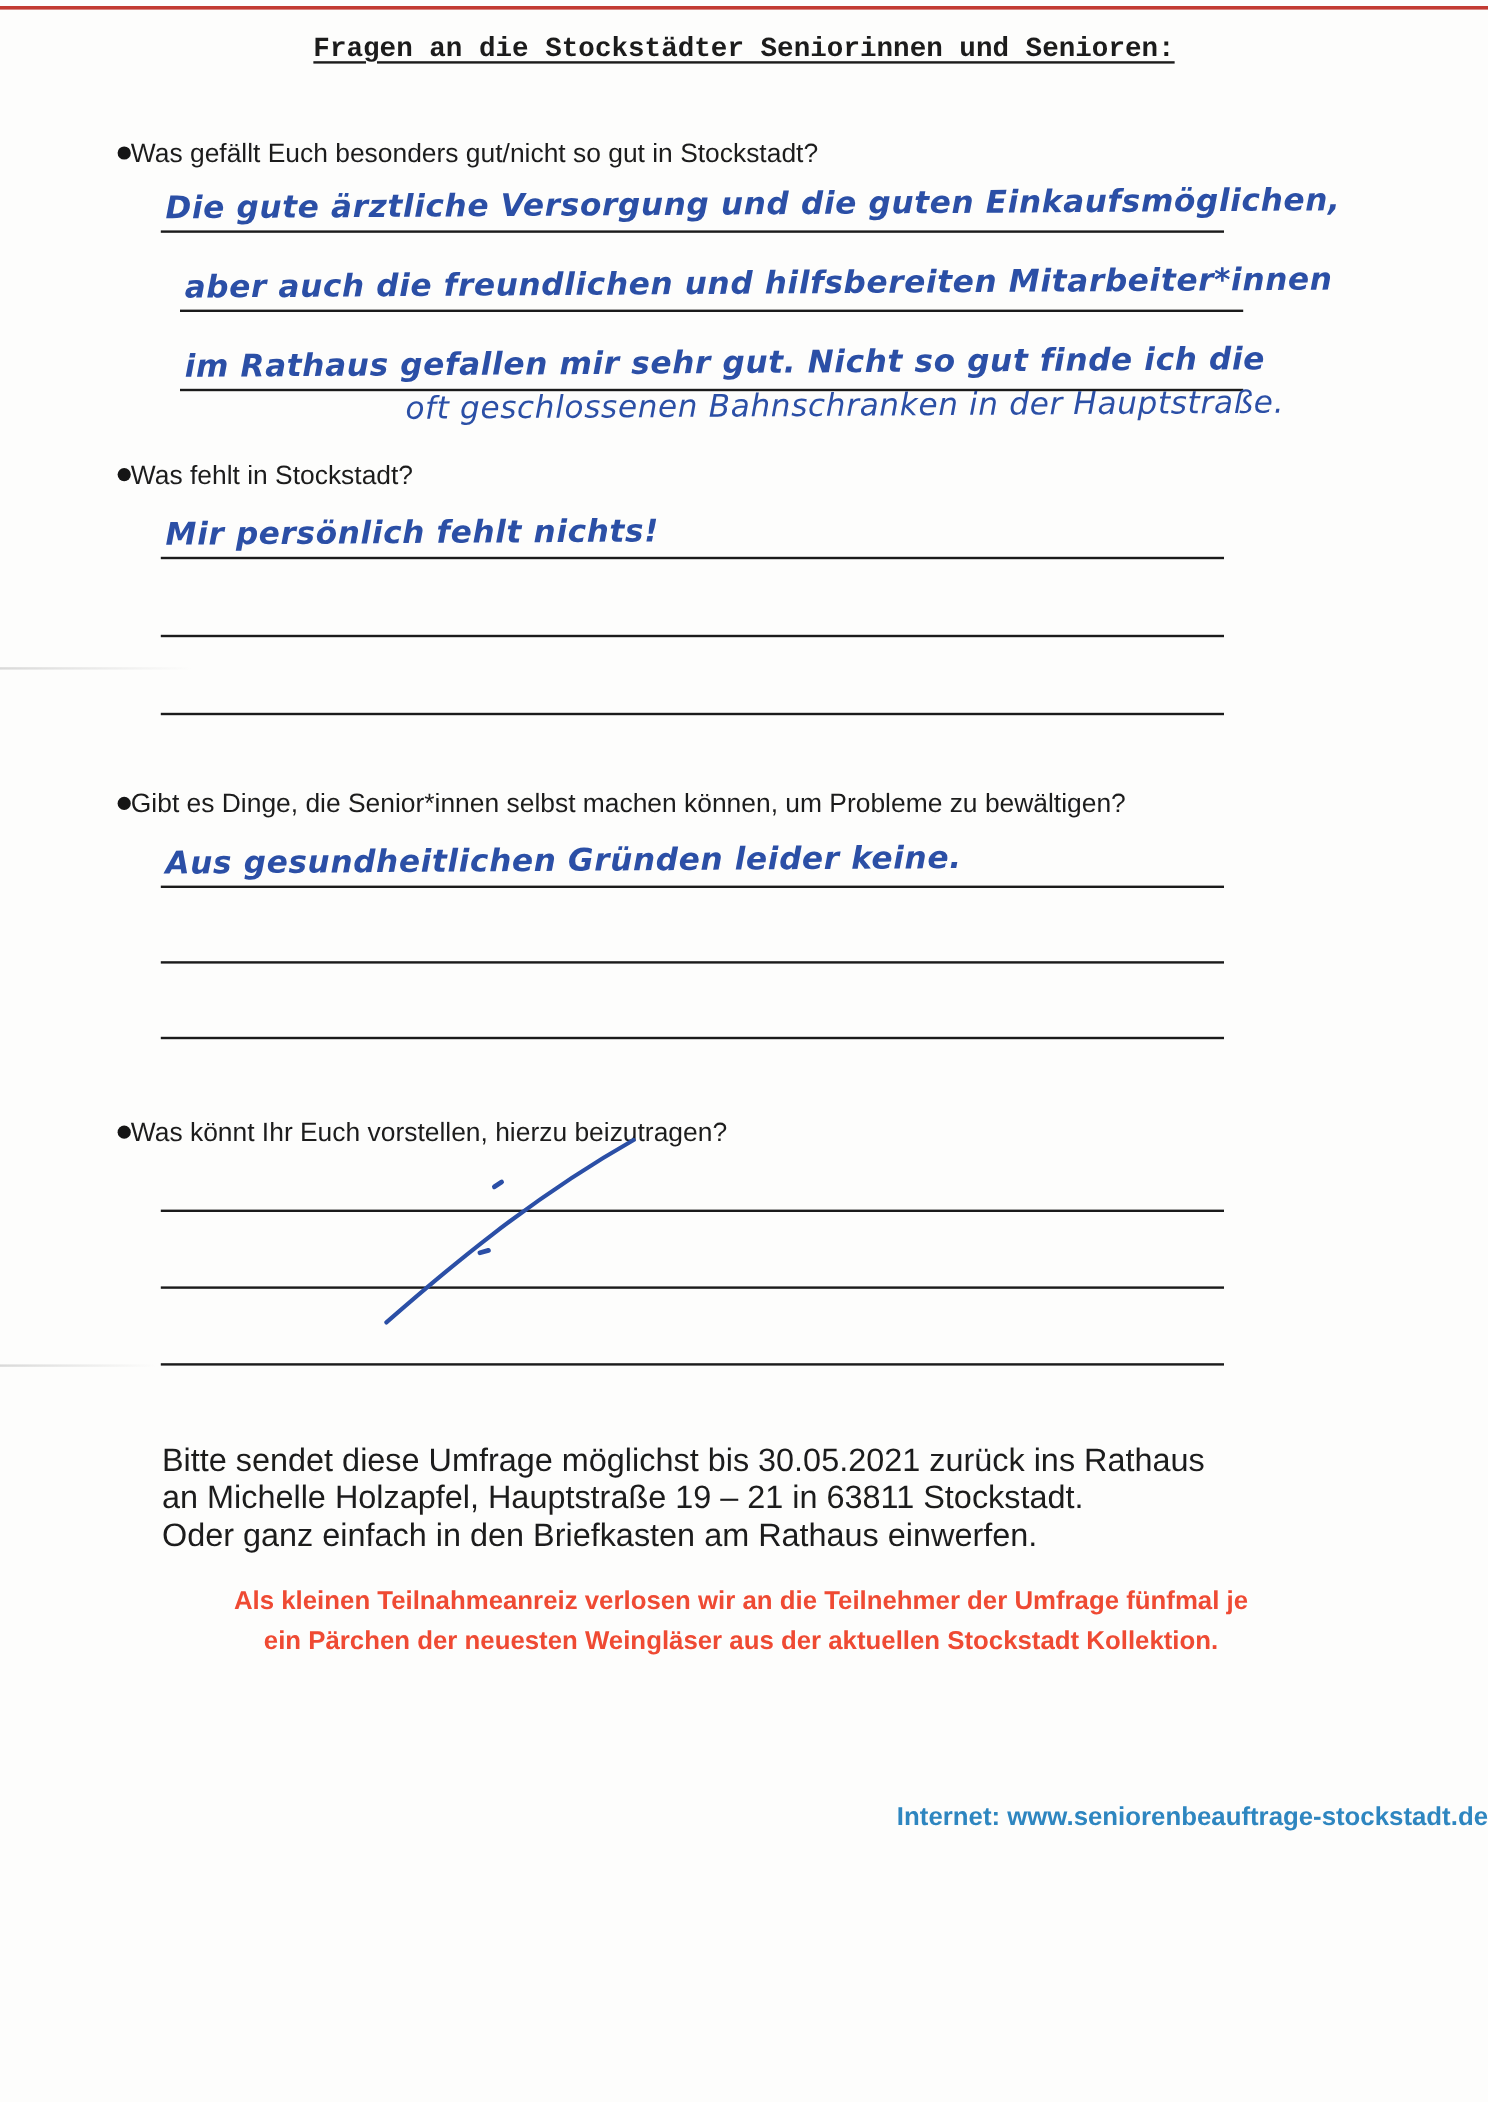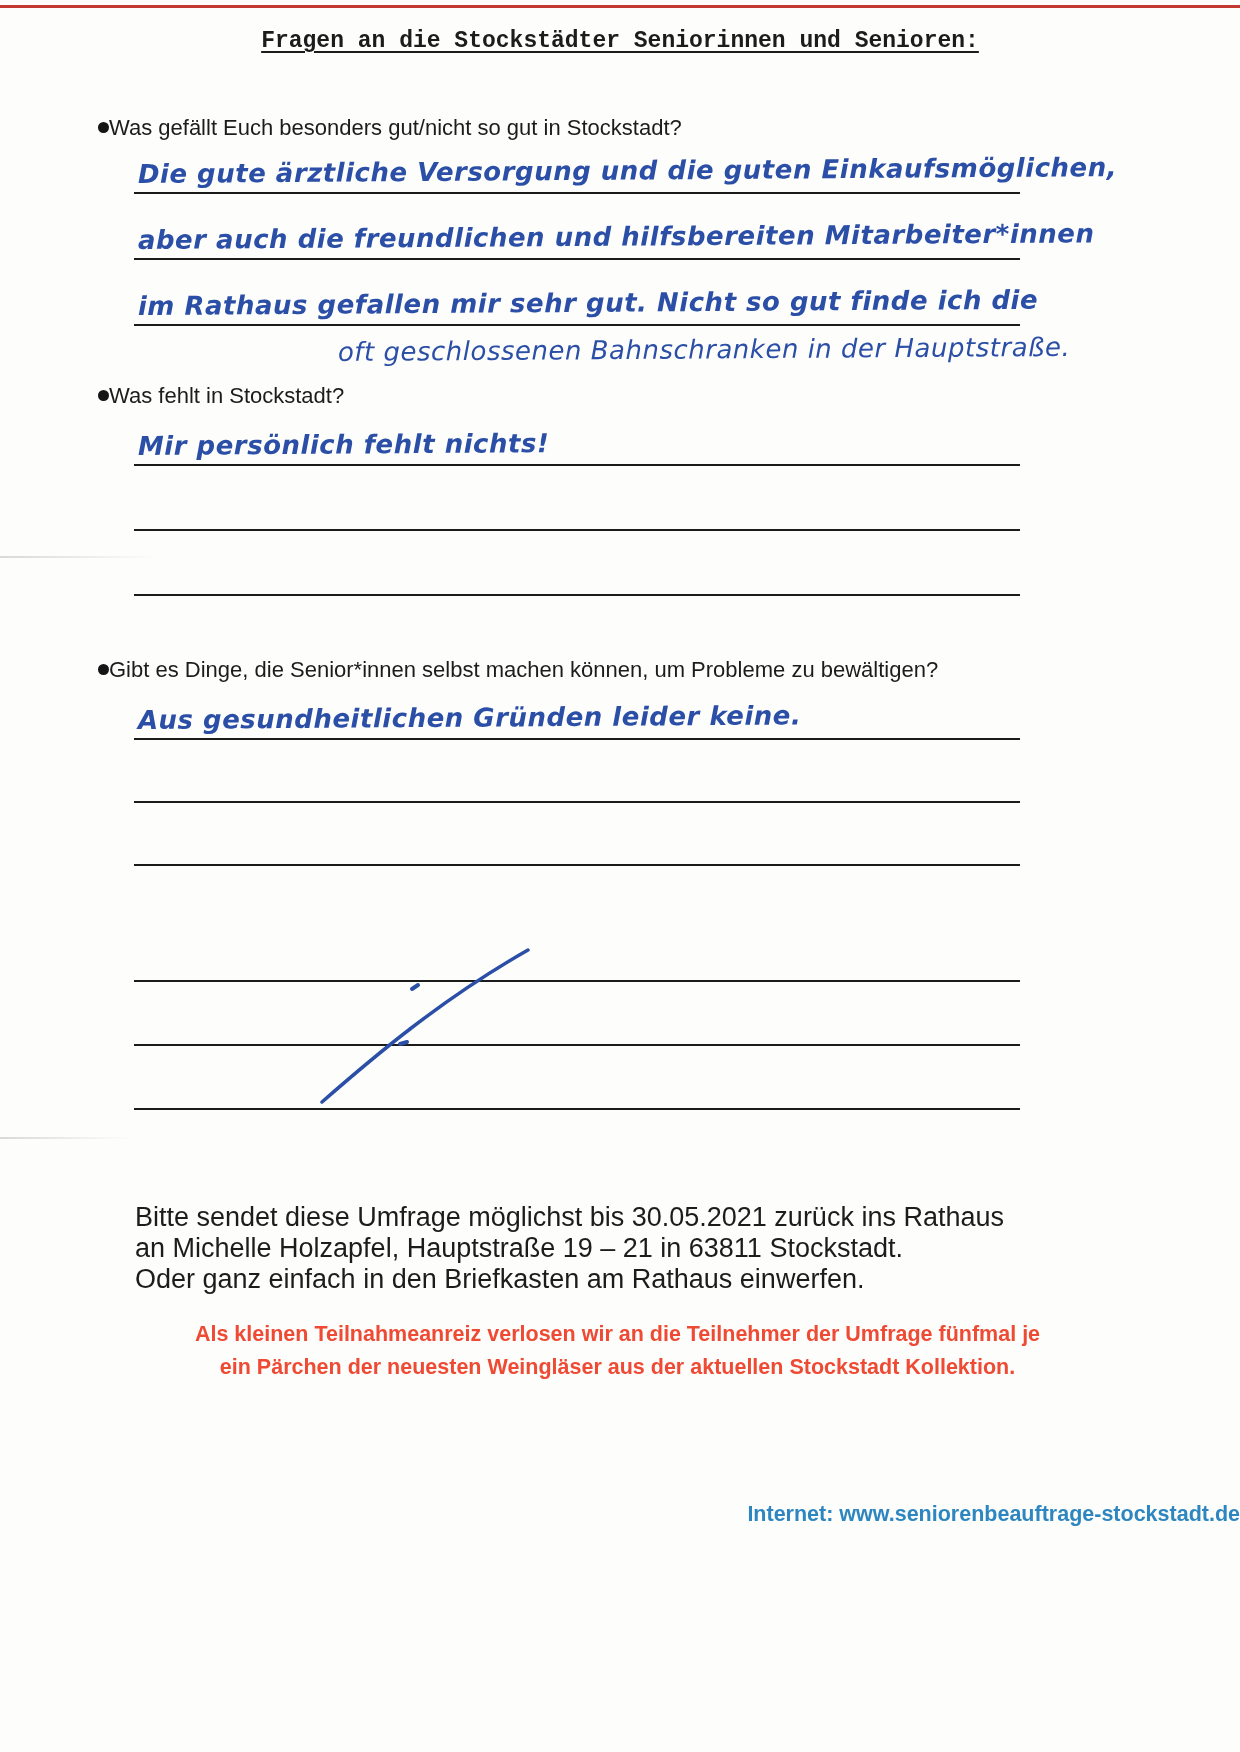--- a/index.html
+++ b/index.html
@@ -41,34 +41,34 @@
   }
   .q-label { line-height: 28px; }
   .answers { margin-left: 36px; }
   .rule-line {
     width: 886px;
     border-bottom: 2px solid #1b1b1b;
     display: flex;
     align-items: flex-end;
     font-weight: bold;
   }
-  .free-line { display: flex; align-items: flex-end; }
+  .free-line { display: flex; }
   .hand {
     font-family: "DejaVu Sans", sans-serif;
     font-style: italic;
     color: #2b4fa6;
     font-size: 26px;
     letter-spacing: 0.5px;
     white-space: nowrap;
     padding: 0 0 3px 4px;
     transform: rotate(-0.4deg);
     transform-origin: left bottom;
   }
   .h50 { height: 50px; } .h54 { height: 54px; } .h61 { height: 61px; }
-  .h62 { height: 62px; } .h63 { height: 63px; } .h64 { height: 64px; }
+  .h62 { height: 62px; } .h63 { height: 63px; } .h64 { height: 64px; margin-left: 16px; }
   .indent { padding-left: 200px; height: 44px; }
   .slash-svg { position: absolute; left: 300px; top: 942px; }
   .footer-note {
     position: absolute;
     left: 135px; top: 1202px;
     font-size: 27px;
     line-height: 31px;
   }
   .incentive {
     position: absolute;
@@ -155,20 +155,24 @@
       <div class="rule-line h61">
         <span class="hand"></span>
       </div>
       <div class="rule-line h61">
         <span class="hand"></span>
       </div>
     </div>
   </section>
 
   <section class="q-section" style="top:930px;">
+    <div class="q-label-row">
+      <span class="bullet"></span>
+      <span class="q-label">Was könnt Ihr Euch vorstellen, hierzu beizutragen?</span>
+    </div>
     <div class="answers">
       <div class="rule-line h50">
         <span class="hand"></span>
       </div>
       <div class="rule-line h62">
         <span class="hand"></span>
       </div>
       <div class="rule-line h62">
         <span class="hand"></span>
       </div>

